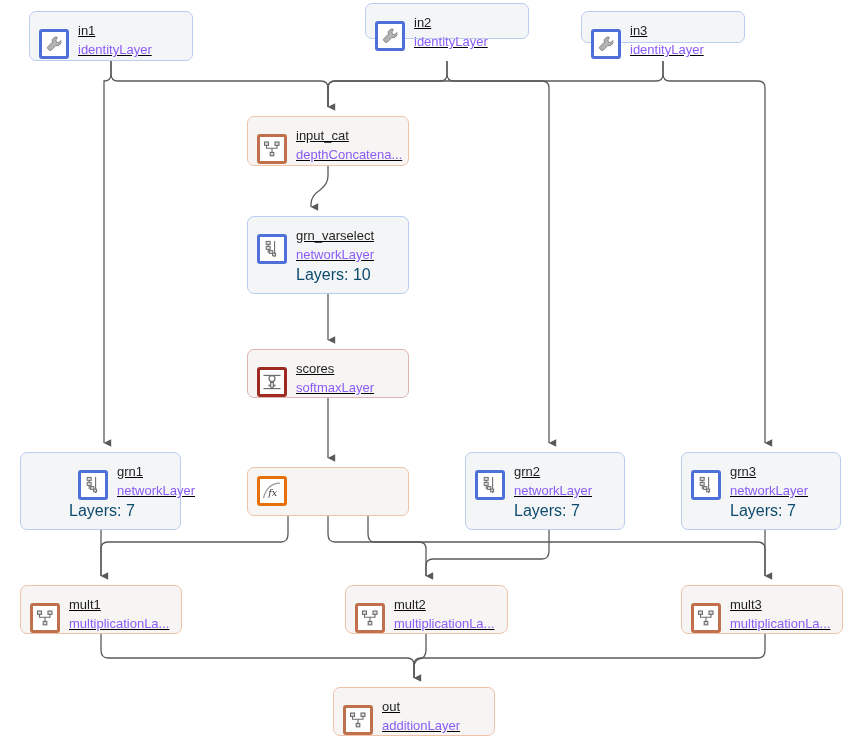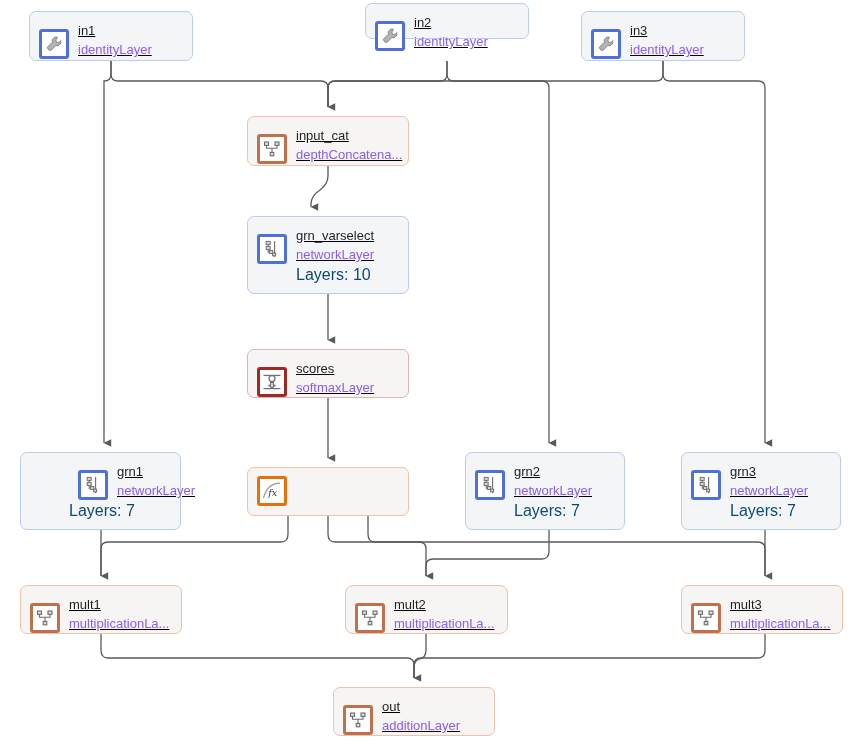--- a/index.html
+++ b/index.html
@@ -99,21 +99,21 @@
           <path d="M13.4 3.2a4 4 0 0 0-5 5L4 12.6a1.6 1.6 0 0 0 0 2.3l1.1 1.1a1.6 1.6 0 0 0 2.3 0l4.4-4.4a4 4 0 0 0 5-5l-2.2 2.2-2.1-.6-.6-2.1z" fill="#b3b3b3" stroke="#7a7a7a" stroke-width="0.9" stroke-linejoin="round"></path>
         </svg>
       </span>
       <span class="txt">
         <span class="nname">in2</span><br>
         <span class="ntype">identityLayer</span>
       </span>
     </div>
   </div>
 
-  <div class="node blue" style="left:581px;top:11px;width:164px;height:50px;">
+  <div class="node blue" style="left:581px;top:11px;width:164px;height:32px;">
     <div class="inner">
       <span class="ico b">
         <svg width="20" height="20" viewBox="0 0 20 20">
           <path d="M13.4 3.2a4 4 0 0 0-5 5L4 12.6a1.6 1.6 0 0 0 0 2.3l1.1 1.1a1.6 1.6 0 0 0 2.3 0l4.4-4.4a4 4 0 0 0 5-5l-2.2 2.2-2.1-.6-.6-2.1z" fill="#b3b3b3" stroke="#7a7a7a" stroke-width="0.9" stroke-linejoin="round"></path>
         </svg>
       </span>
       <span class="txt">
         <span class="nname">in3</span><br>
         <span class="ntype">identityLayer</span>
       </span>

